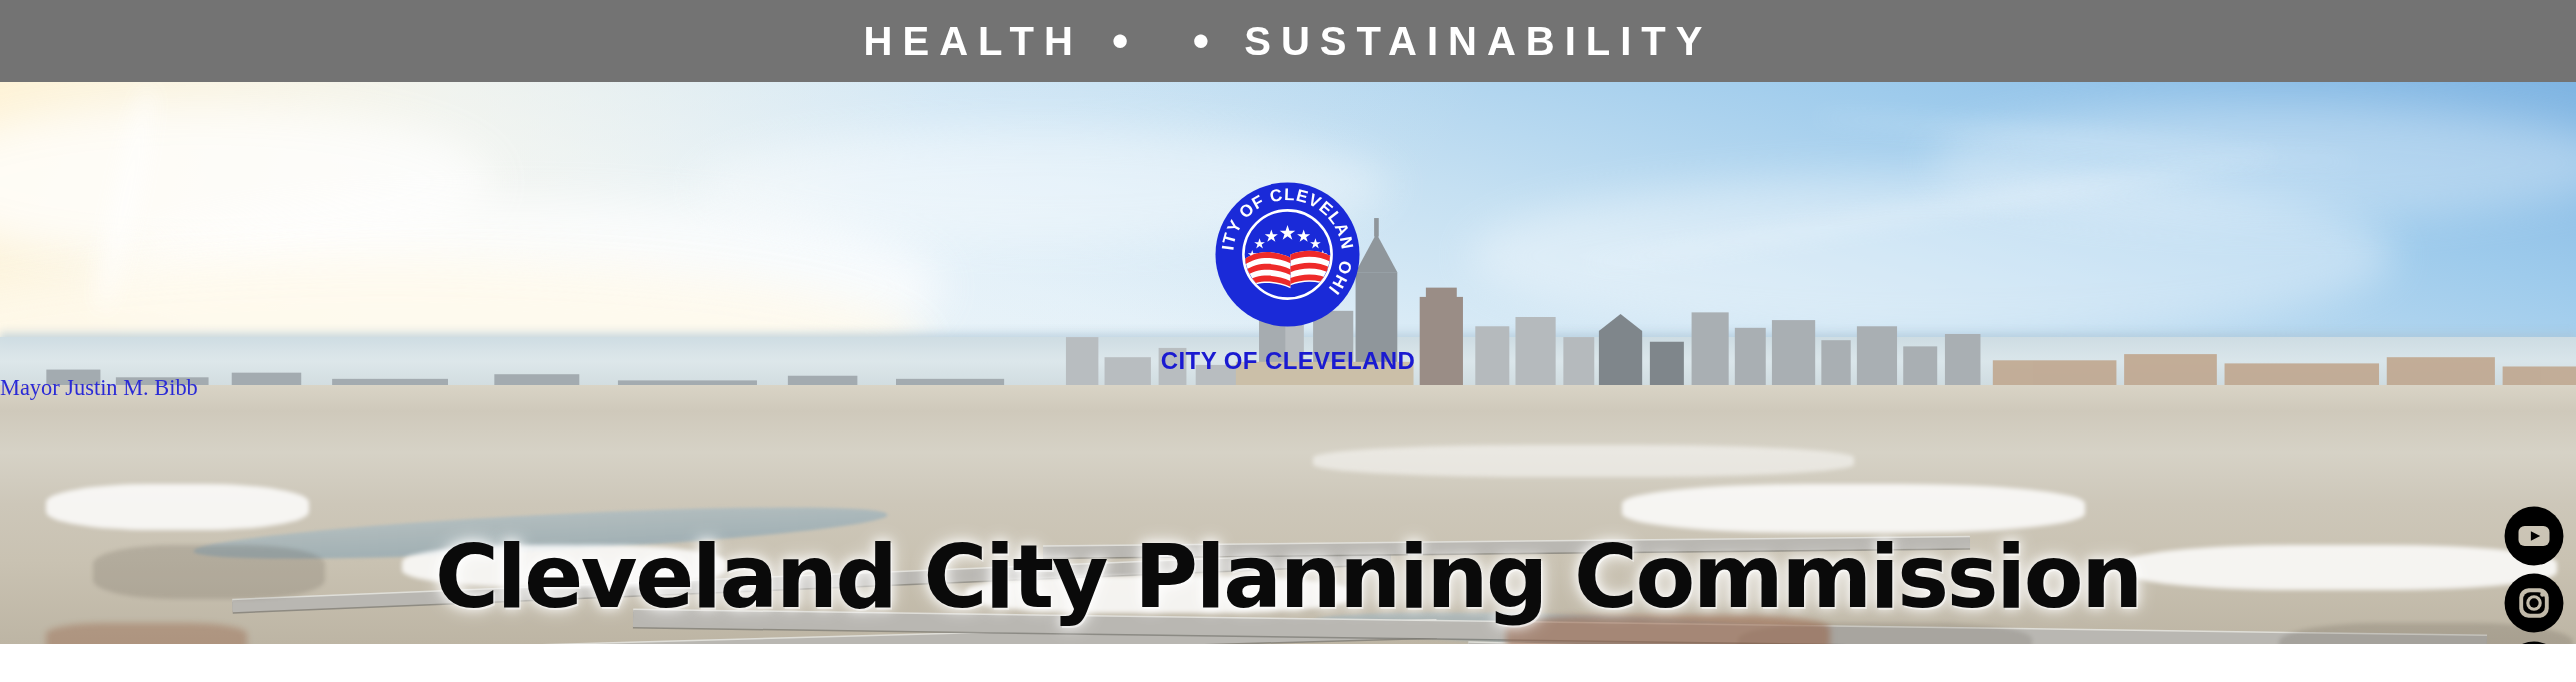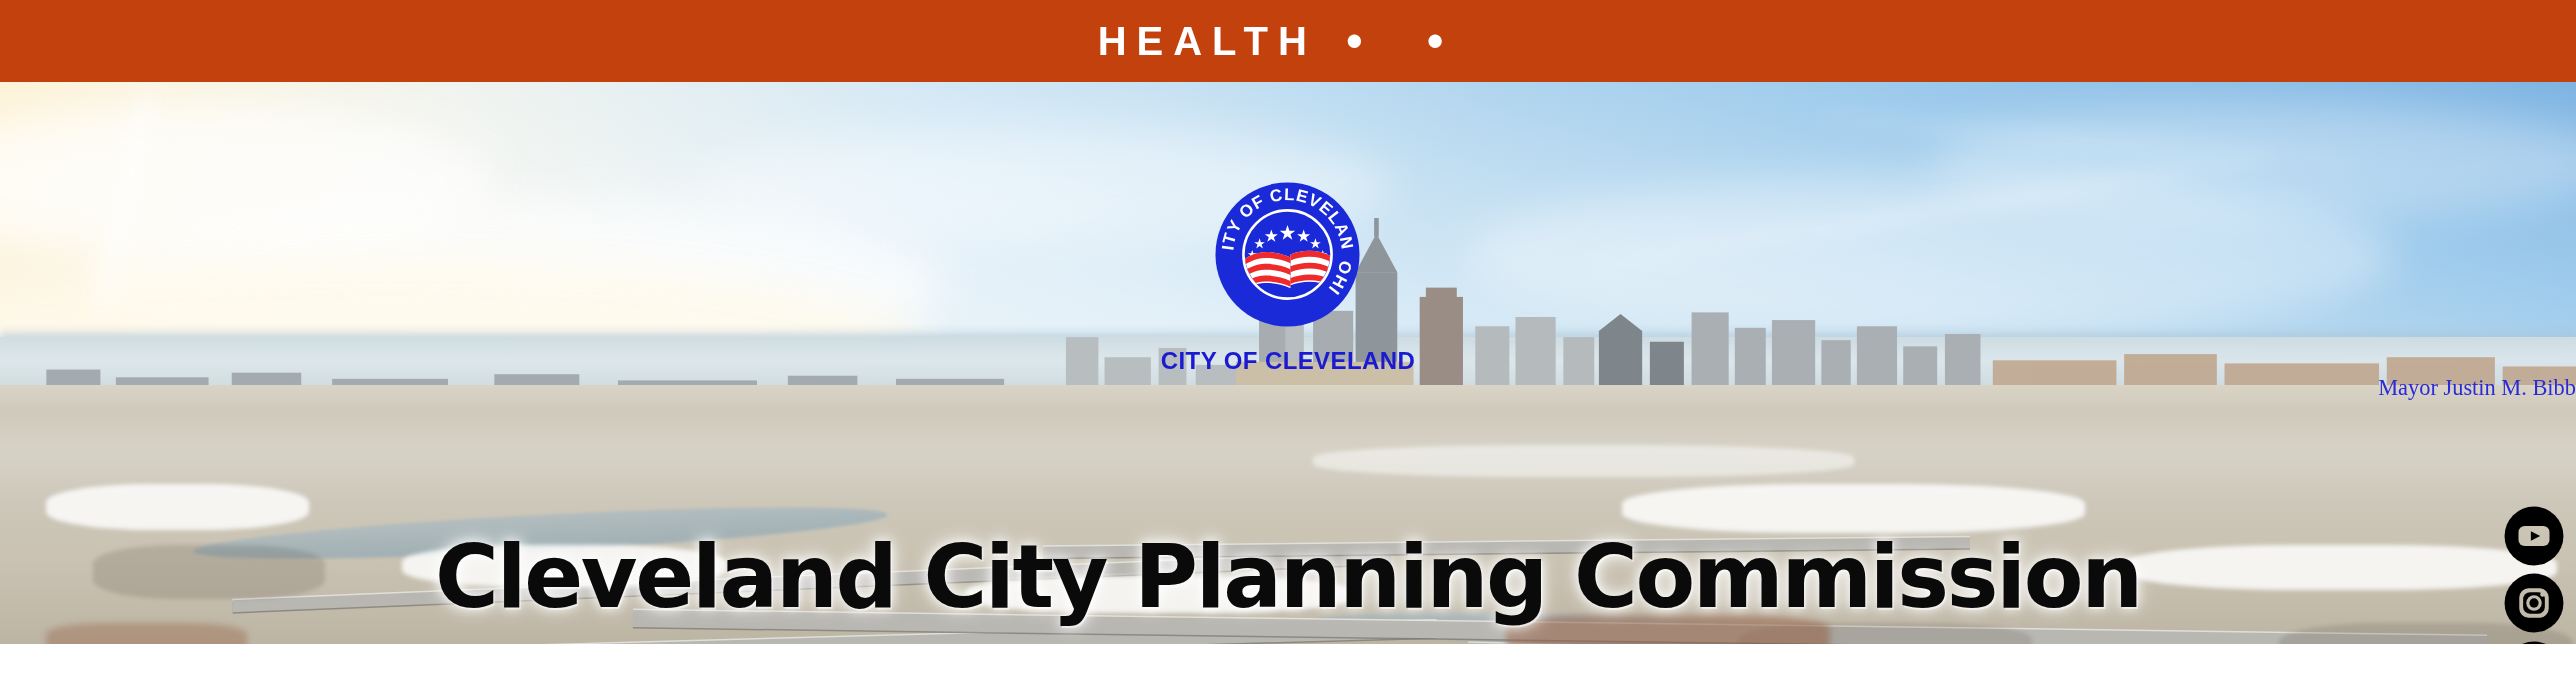--- a/index.html
+++ b/index.html
@@ -4,21 +4,21 @@
 <style>
   * { margin:0; padding:0; box-sizing:border-box; }
   html,body { background:#ffffff; }
   body { width:2576px; height:682px; font-family:"Liberation Sans", sans-serif; overflow:hidden; }
 
   #page { position:relative; width:2576px; height:682px; background:#fff; }
 
   
   .topbar {
     position:absolute; left:0; top:0; width:2576px; height:82px;
-    background:#c2410c;
+    background:#737373;
     display:flex; align-items:center; justify-content:center;
   }
   .topbar-inner { display:flex; align-items:center; white-space:nowrap; }
   .tag {
     color:#ffffff; font-size:40px; font-weight:bold; letter-spacing:10px;
     font-family:"Liberation Sans", sans-serif; line-height:1;
   }
   .tagdot {
     color:#ffffff; font-size:31px; line-height:1; margin:0 34px 0 28px;
     display:inline-block; transform:translateY(-2.3px);
@@ -78,21 +78,21 @@
 
   
   .seal { position:absolute; left:1214px; top:99px; width:147px; height:147px; }
 
   .cityline {
     position:absolute; left:0; top:267px; width:2576px; text-align:center;
     color:#1a1ad1; font-weight:bold; font-size:24px; letter-spacing:0.4px;
     font-family:"Liberation Sans", sans-serif; line-height:1;
   }
   .mayorline {
-    position:absolute; left:0; top:295px; width:2576px; text-align:right;
+    position:absolute; left:0; top:295px; width:2576px; text-align:left;
     color:#2a2ad6; font-size:22.4px; font-family:"Liberation Serif", serif;
     line-height:1;
   }
 
   
   .title {
     position:absolute; left:0; top:452px; width:2576px; text-align:center;
     font-family:"DejaVu Sans", sans-serif; font-weight:bold;
     font-size:87px; letter-spacing:-2.3px; color:#0a0a0a; line-height:1;
     text-shadow:
@@ -112,20 +112,21 @@
 </head>
 <body>
 
 <div id="page">
 
   <div class="topbar">
     <div class="topbar-inner">
       <span class="tag">HEALTH</span>
       <span class="tagdot">●</span>
       <span class="tagdot">●</span>
+      <span class="tag">SUSTAINABILITY</span>
     </div>
   </div>
 
   <div class="hero">
 
     <div class="sky"></div>
 
     <div class="cl" style="left:-93px;top:23px;width:587px;height:154px;opacity:.85;"></div>
     <div class="cl" style="left:93px;top:116px;width:850px;height:178px;opacity:.8;"></div>
     <div class="cl" style="left:695px;top:46px;width:695px;height:116px;opacity:.45;"></div>

